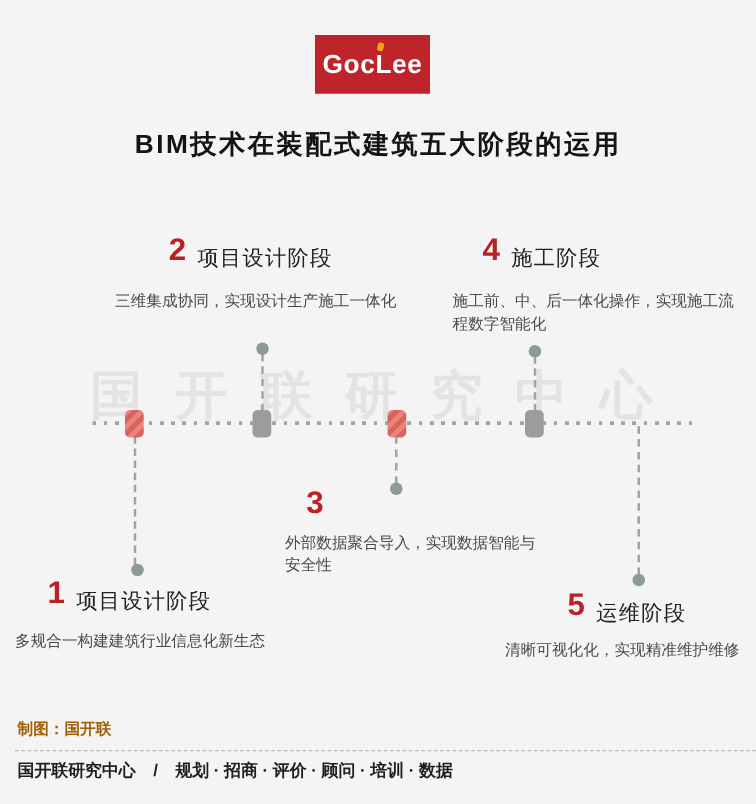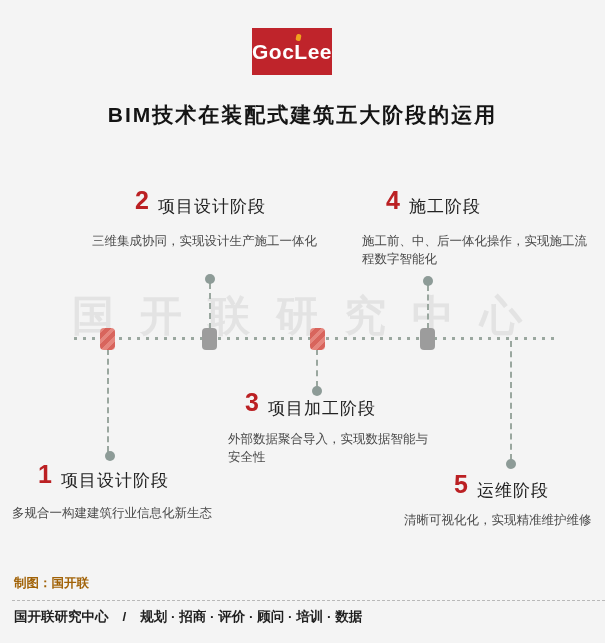--- a/index.html
+++ b/index.html
@@ -1,20 +1,20 @@
 <!DOCTYPE html>
 <html><head>
 <meta charset="utf-8">
 <style>
   html,body{margin:0;padding:0;}
   body{font-family:"Liberation Sans","DejaVu Sans",sans-serif;}
   .page{position:relative;width:605px;height:643px;background:#f4f4f4;overflow:hidden;}
 
   
-  .logo{position:absolute;left:252px;top:28px;width:80px;height:47px;background:#bf242b;
+  .logo{position:absolute;left:252px;top:28px;width:92px;height:47px;background:#bf242b;
         display:flex;align-items:center;justify-content:center;}
   .logo-text{color:#ffffff;font-weight:bold;font-size:21px;letter-spacing:0.5px;display:inline-flex;}
   .logo-l{position:relative;display:inline-block;}
   .logo-dot{position:absolute;left:2px;top:-6px;width:5px;height:7px;background:#f0a21e;
             border-radius:2px;transform:rotate(12deg);}
 
   
   .title{position:absolute;left:0;right:0;top:101px;text-align:center;font-size:21px;
          font-weight:bold;color:#141414;letter-spacing:2px;}
 
@@ -104,21 +104,20 @@
     <div class="stage-head">
       <span class="stage-num">2</span>
       <span class="stage-title">项目设计阶段</span>
     </div>
     <div class="stage-desc">三维集成协同，实现设计生产施工一体化</div>
   </div>
 
   <div class="stage s3">
     <div class="stage-head">
       <span class="stage-num">3</span>
-      <span class="stage-title">项目加工阶段</span>
     </div>
     <div class="stage-desc">外部数据聚合导入，实现数据智能与安全性</div>
   </div>
 
   <div class="stage s4">
     <div class="stage-head">
       <span class="stage-num">4</span>
       <span class="stage-title">施工阶段</span>
     </div>
     <div class="stage-desc">施工前、中、后一体化操作，实现施工流程数字智能化</div>

